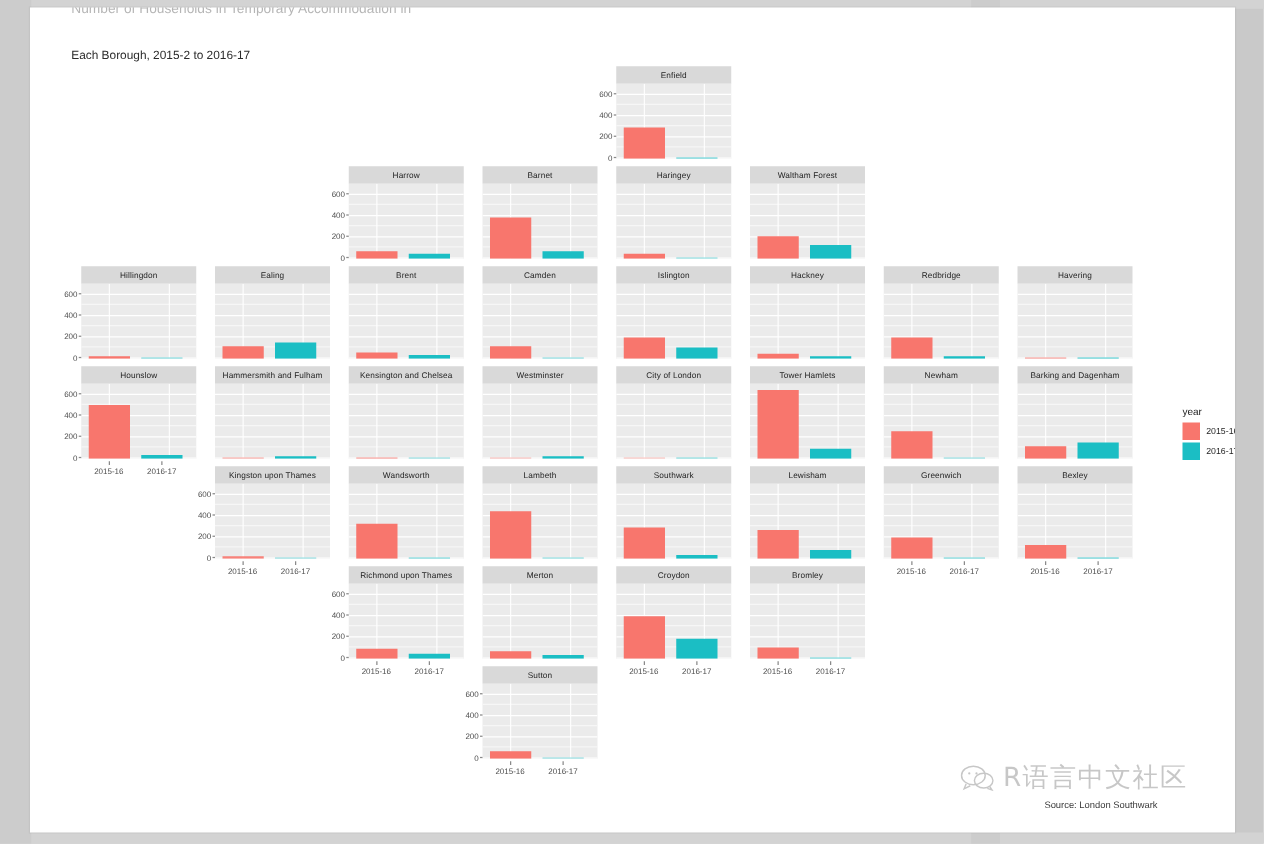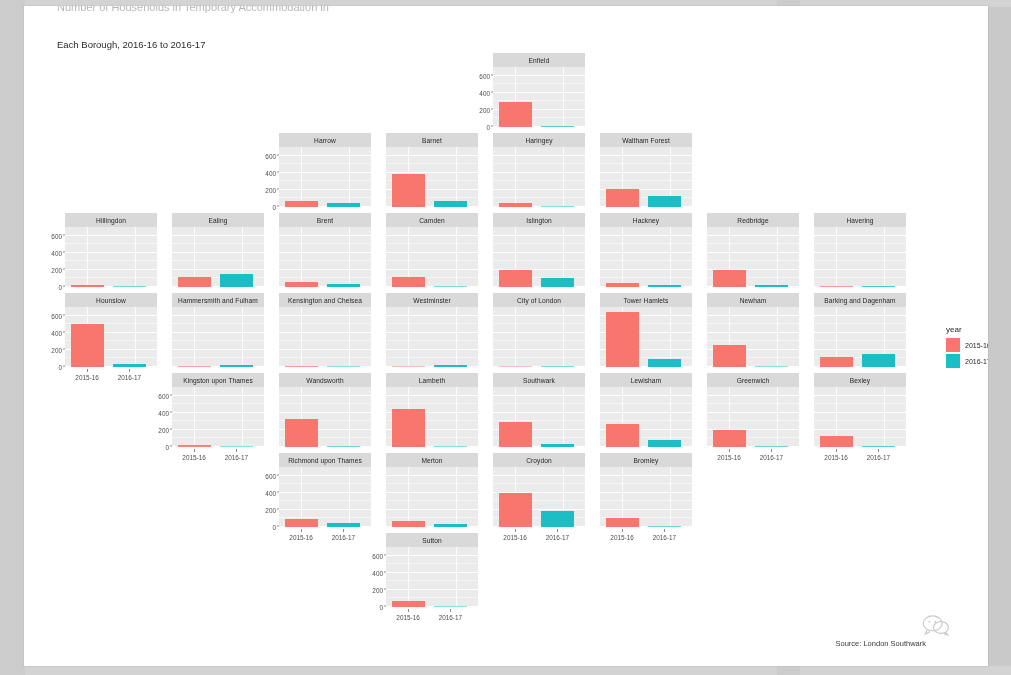--- a/index.html
+++ b/index.html
@@ -132,21 +132,21 @@
   <div class="edge-top"></div>
   <div class="edge-bot"></div>
   <div class="edge-l"></div>
   <div class="edge-r"></div>
 
   <div id="canvas">
 
     <div id="title-clip">
       <div id="chart-title">Number of Households in Temporary Accommodation in</div>
     </div>
-    <div id="chart-subtitle">Each Borough, 2016-16 to 2016-17</div>
+    <div id="chart-subtitle">Each Borough, 2015-2 to 2016-17</div>
 
     <div id="grid">
         <div class="cell empty"></div>
         <div class="cell empty"></div>
         <div class="cell empty"></div>
         <div class="cell empty"></div>
         <div class="cell">
           <div class="panel">
             <div class="strip">Enfield</div>
             <div class="plotarea">
@@ -965,18 +965,19 @@
 
     <div id="watermark">
       <svg id="wm-logo" viewBox="0 0 34 26">
         <ellipse cx="13" cy="11" rx="11.5" ry="9" fill="none" stroke="#4a4a4a" stroke-width="1.4"></ellipse>
         <path d="M6 19 L4 24 L10 21" fill="none" stroke="#4a4a4a" stroke-width="1.4"></path>
         <ellipse cx="23" cy="16" rx="9" ry="7.2" fill="none" stroke="#4a4a4a" stroke-width="1.4"></ellipse>
         <path d="M29 22 L31 25 L26.5 23.5" fill="none" stroke="#4a4a4a" stroke-width="1.4"></path>
         <circle cx="9" cy="9" r="1.1" fill="#4a4a4a"></circle>
         <circle cx="16" cy="9" r="1.1" fill="#4a4a4a"></circle>
       </svg>
+      <div id="wm-text">R语言中文社区</div>
     </div>
 
     <div id="caption">Source: London Southwark</div>
 
   </div>
 </div>
 
 </body></html>

